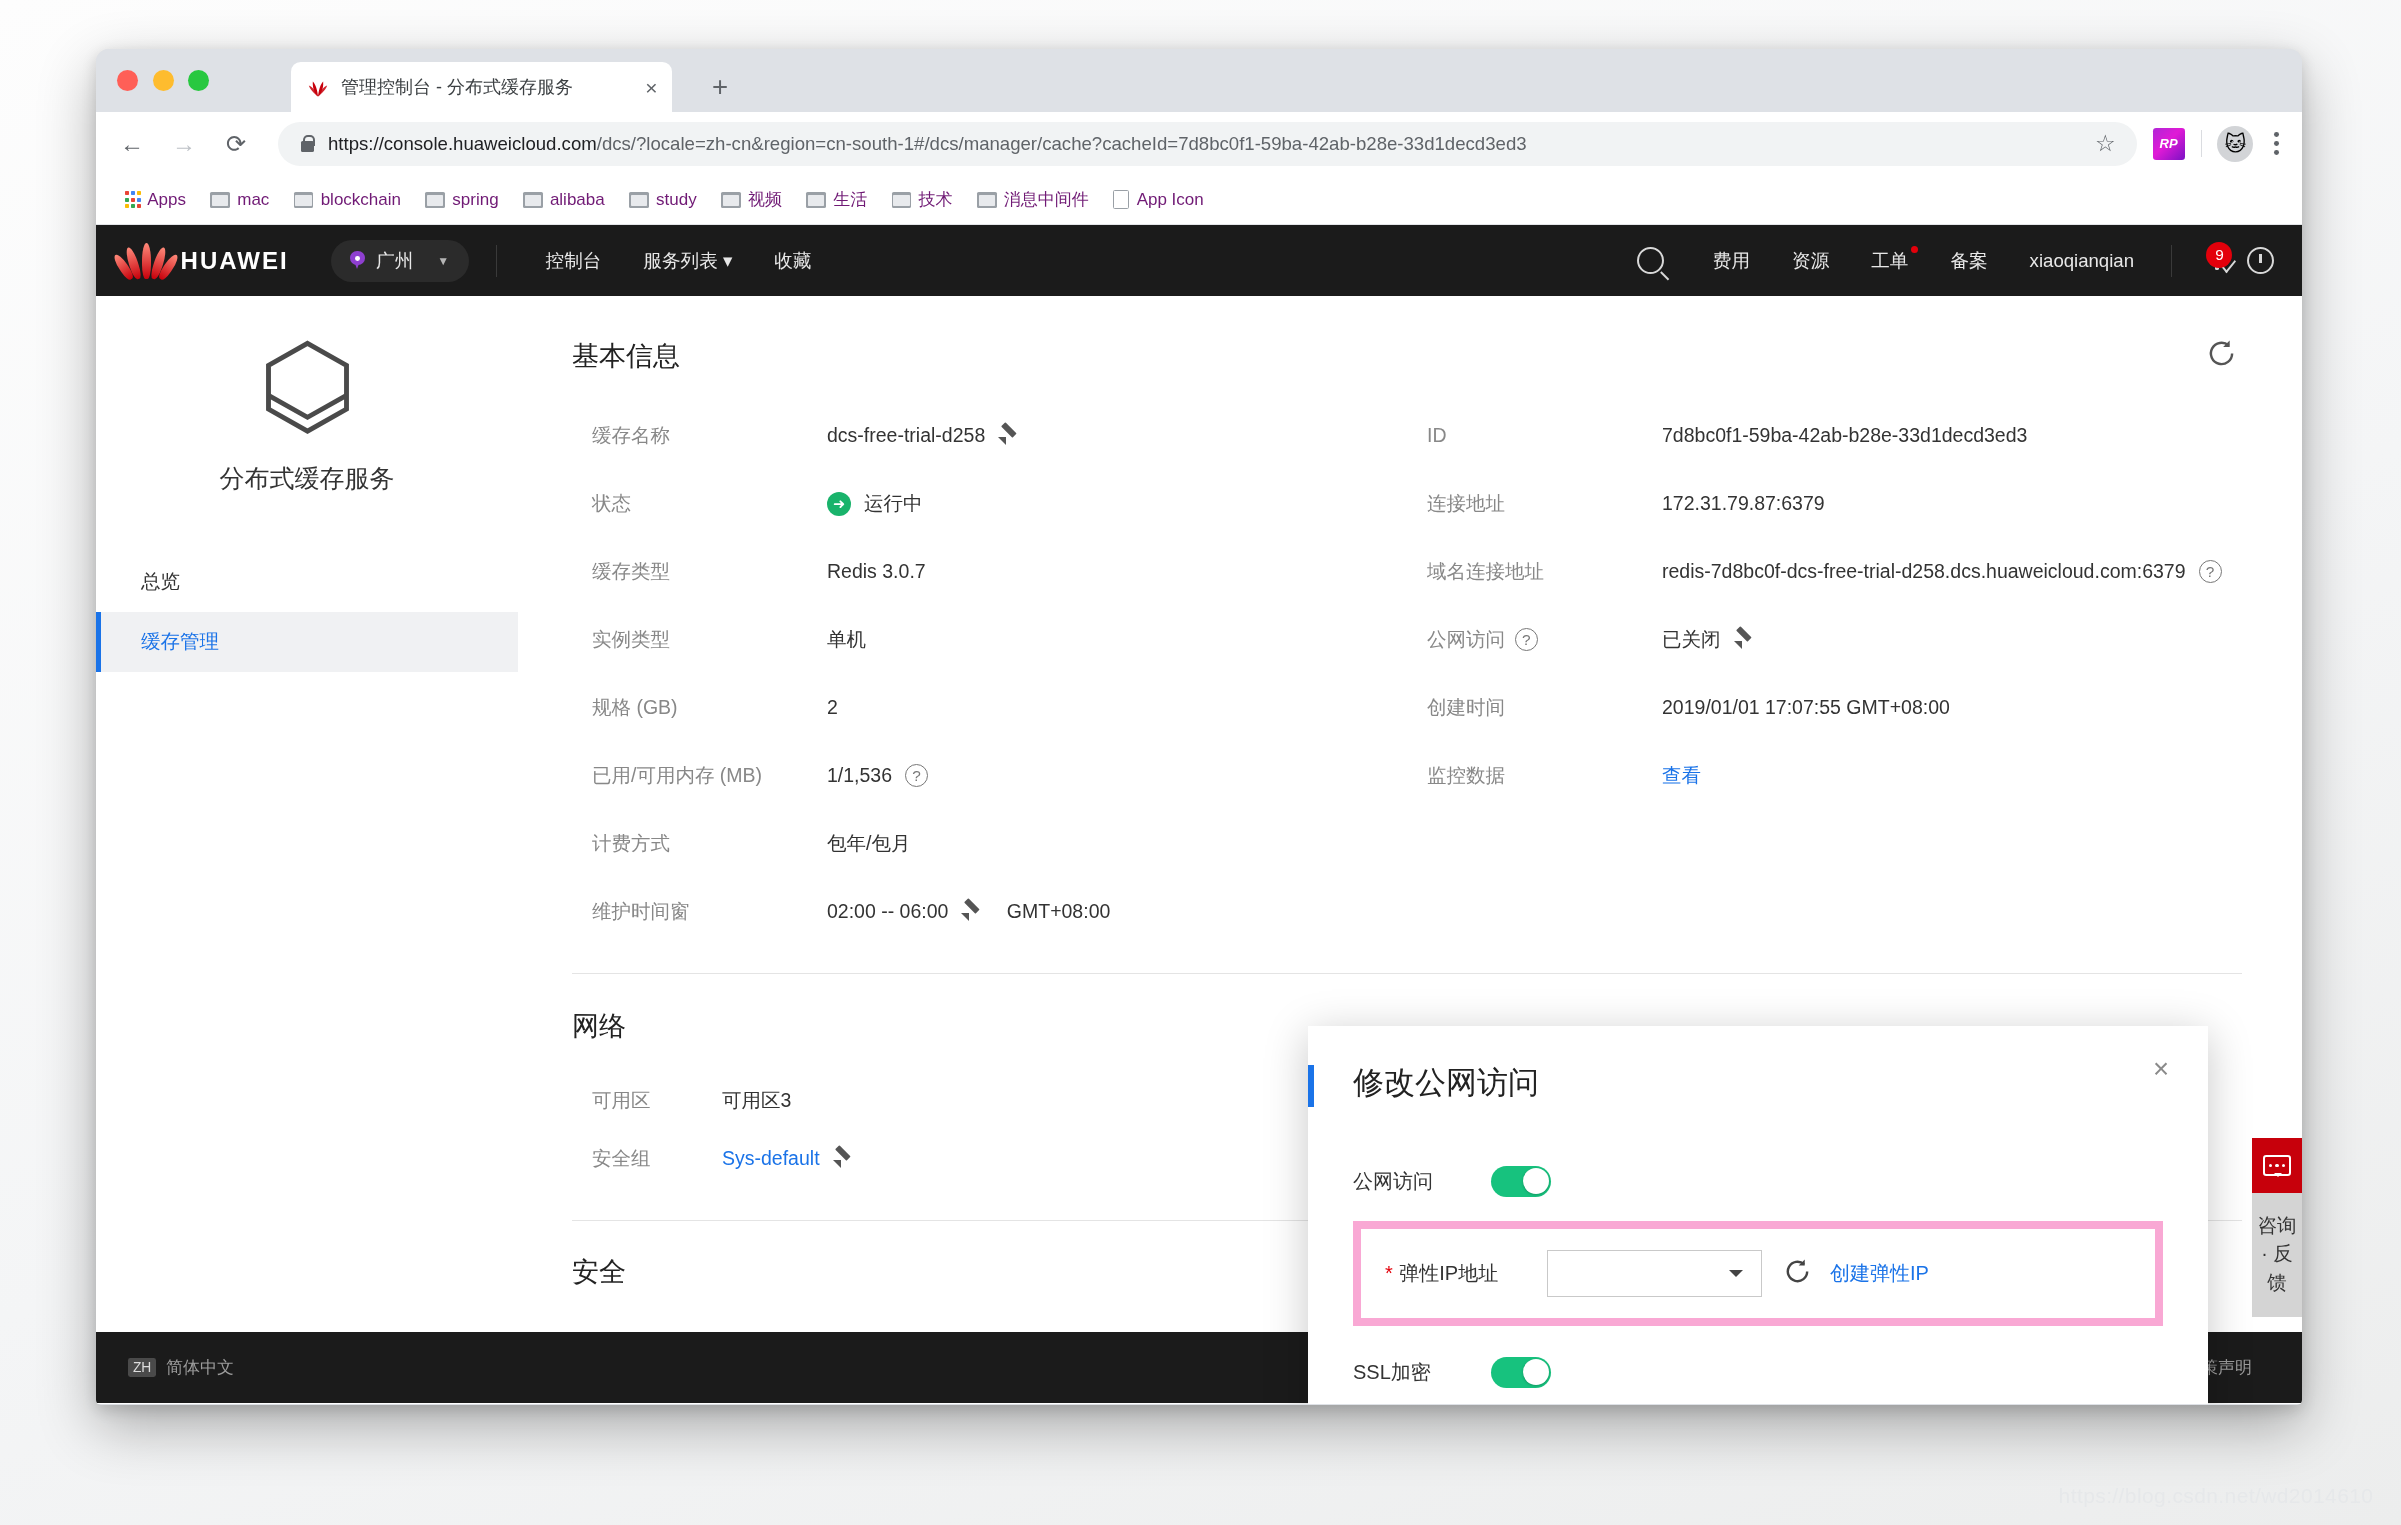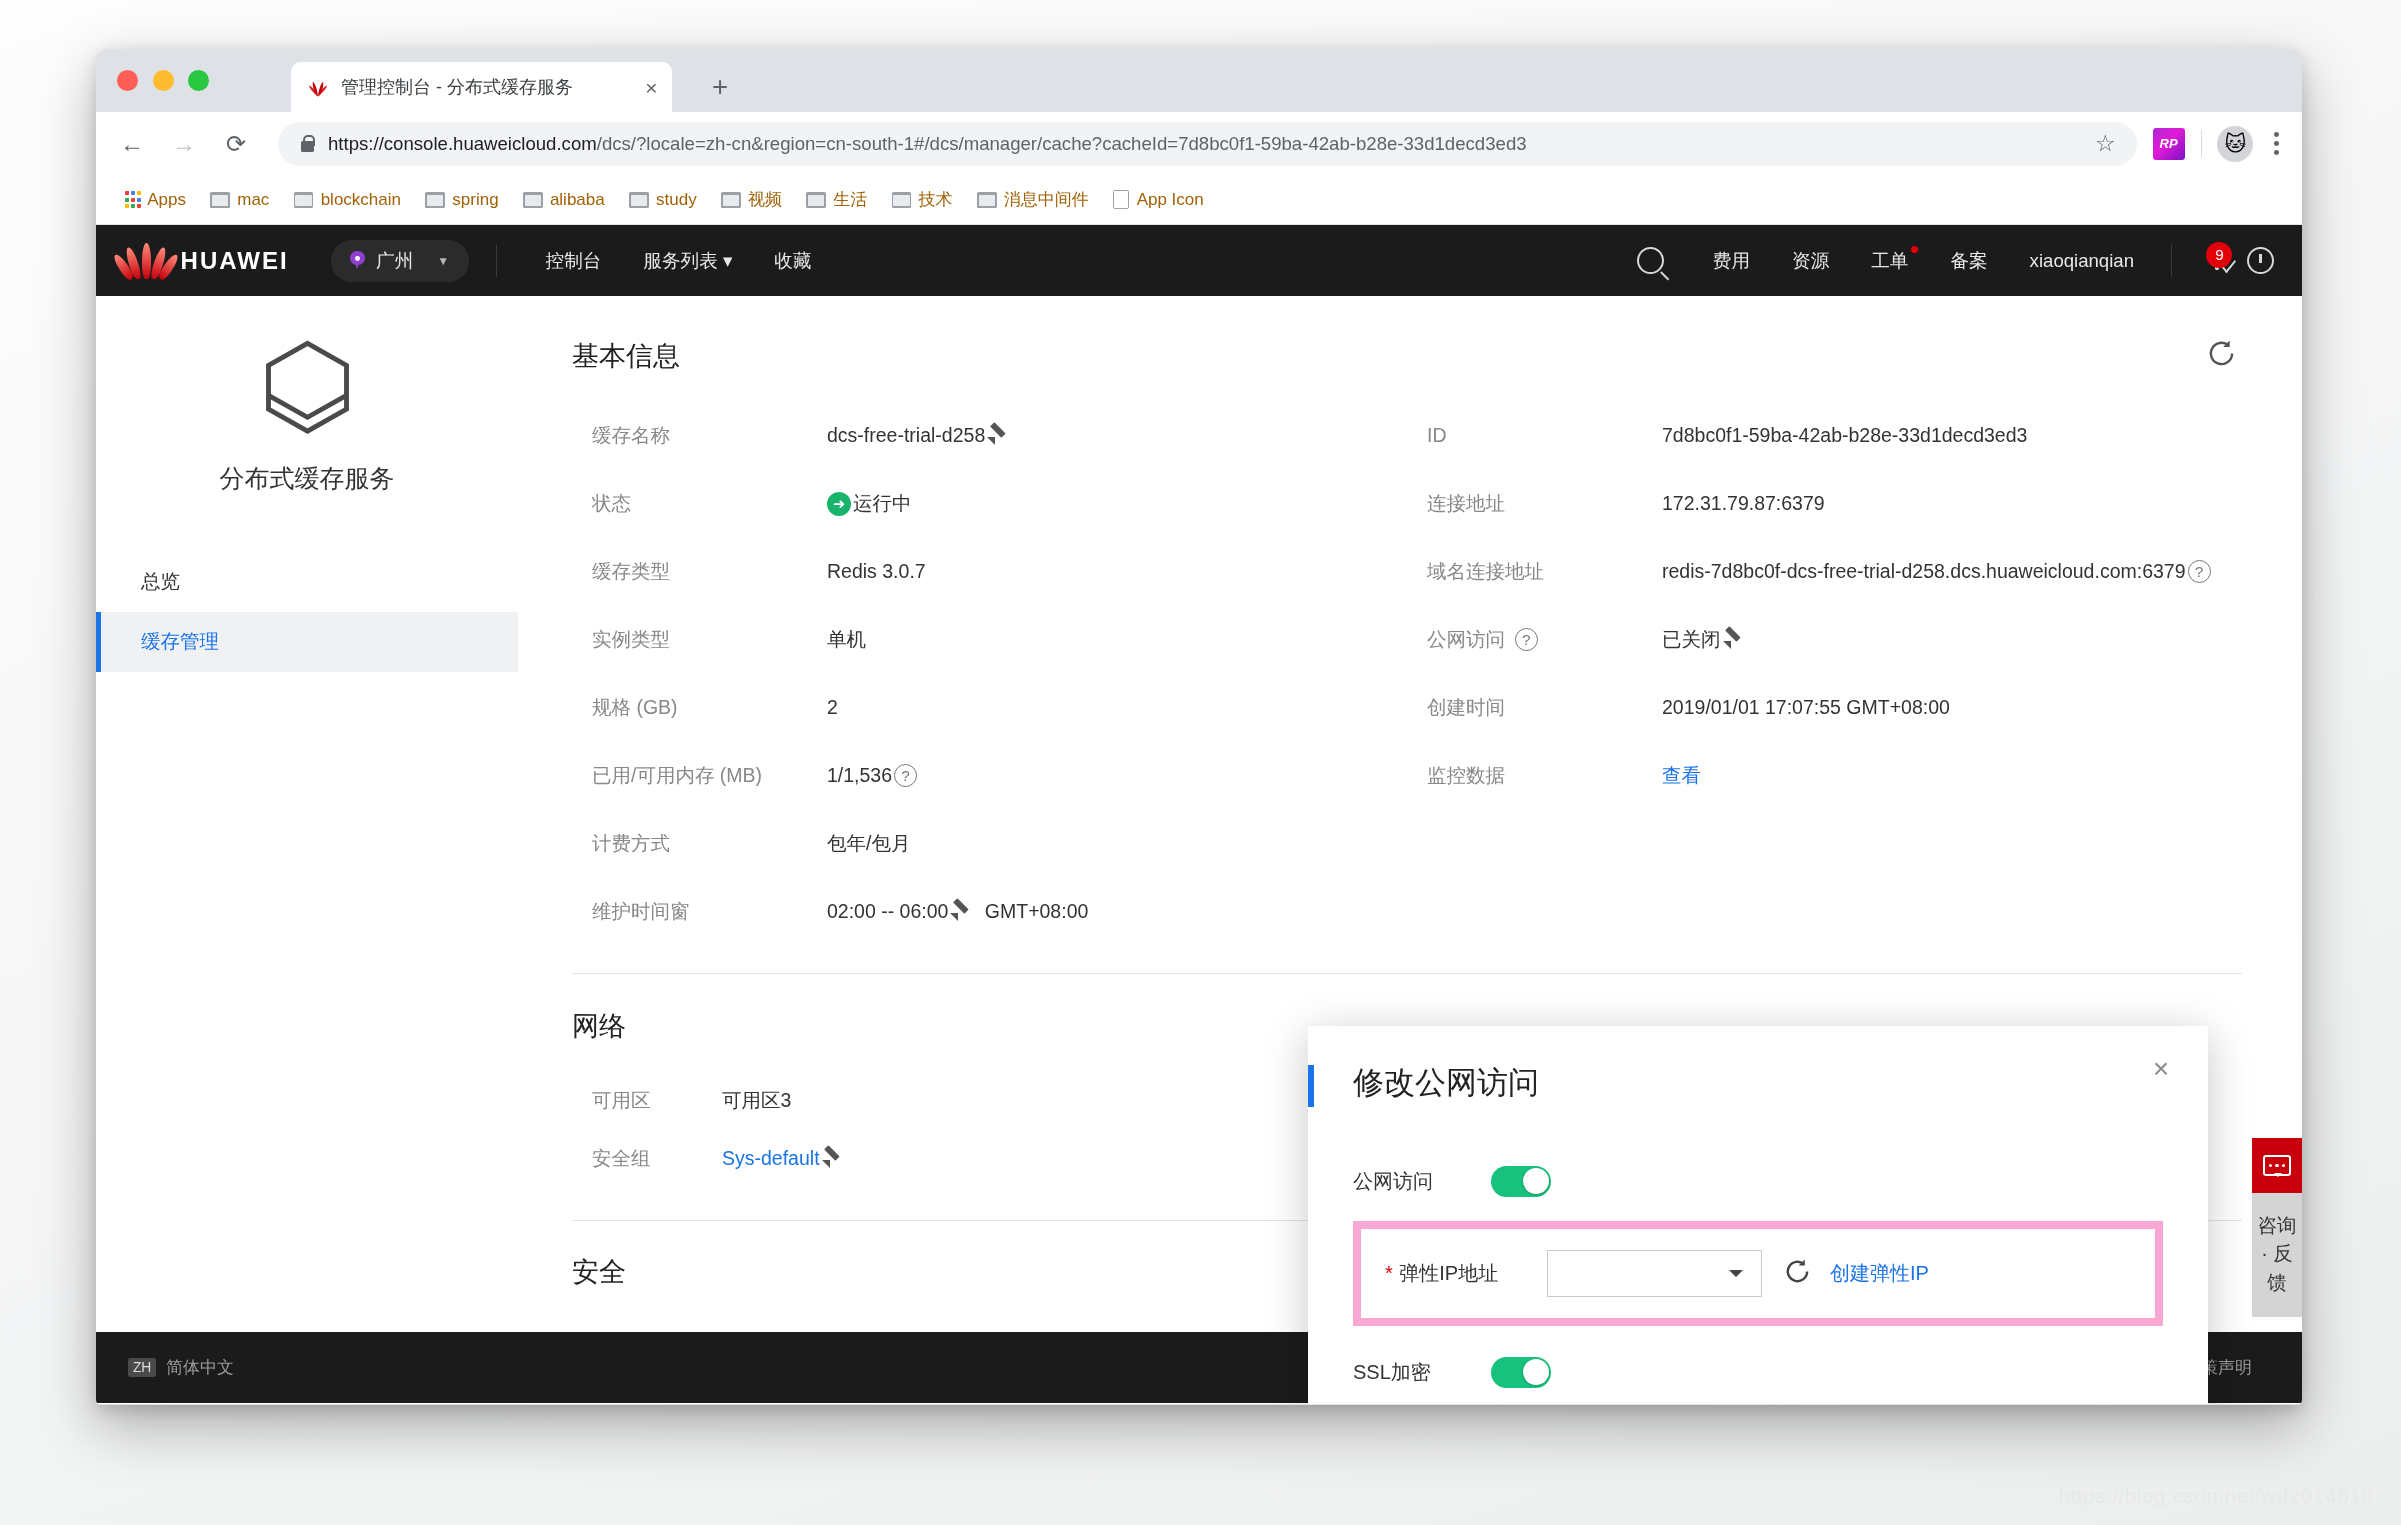--- a/index.html
+++ b/index.html
@@ -71,21 +71,21 @@
   .vdiv { width:0.8px; height:27.6px; background:#dadce0; }
   .avatar { width:36px;height:36px;border-radius:50%;background:#d2d4d7;
             display:flex;align-items:center;justify-content:center;font-size:21px;cursor:pointer;}
   .kebab { display:flex;flex-direction:column;gap:4px;cursor:pointer;padding:4.9px; }
   .kebab i { width:4.9px;height:4.9px;border-radius:50%;background:#5f6368;display:block; }
   .bookmarks {
     height:50px; background:#fff; display:flex; align-items:center;
     padding:0 19.5px; gap:6.5px; border-bottom:0.8px solid #e3e5e8;
   }
   .bm { display:flex; align-items:center; gap:7.3px; padding:4.9px 9px; border-radius:4px; cursor:pointer; }
-  .bm span { font-size:17px; color:#a16207; white-space:nowrap; }
+  .bm span { font-size:17px; color:#701a75; white-space:nowrap; }
   .apps-grid { display:grid; grid-template-columns:repeat(3,4px); grid-template-rows:repeat(3,4px);
                gap:2.4px; width:15.4px; }
   .apps-grid i { width:4px;height:4px;display:block;border-radius:0.8px; }
   .folder { width:19.5px;height:16px;position:relative;flex:none; }
   .folder::before{content:"";position:absolute;inset:0;background:#9aa0a6;border-radius:1.6px;}
   .folder::after{content:"";position:absolute;left:1.6px;top:3.2px;right:1.6px;bottom:1.6px;
     background:#e8eaed;border-radius:0.8px;}
   .docicon{width:16px;height:19.5px;border:1.6px solid #9aa0a6;border-radius:1.6px;flex:none;}
   
   .console { position:relative; height:1179px; background:#fff; overflow:hidden; }
@@ -148,21 +148,21 @@
   .menu-item.active { background:#f0f1f3; color:#1a73e8; }
   .menu-item.active::before{content:"";position:absolute;left:0;top:0;bottom:0;width:4.9px;background:#1a73e8;}
   .menu-item .chev { margin-left:auto; font-size:16px; color:#666; }
   .content { flex:1; background:#fff; padding:42px 60px 0 54px; position:relative; overflow:hidden; }
   .sec-title { font-size:27px; color:#222; margin-bottom:27.6px; }
   .refresh-btn { position:absolute; right:65px; top:42px; cursor:pointer; }
   .grid2 { display:flex; }
   .col { width:50%; }
   .row { display:flex; align-items:center; height:68px; }
   .lbl { width:235px; font-size:19.5px; color:#888; flex:none; display:flex; align-items:center; gap:9.7px;margin-left:20px; }
-  .val { font-size:19.5px; color:#333; display:flex; align-items:center; gap:2px; }
+  .val { font-size:19.5px; color:#333; display:flex; align-items:center; gap:13px; }
   .val a { color:#1a73e8; text-decoration:none; cursor:pointer; }
   .pencil { width:21px;height:21px;position:relative;flex:none;cursor:pointer; }
   .pencil::before{content:"";position:absolute;left:2.4px;top:2.4px;width:16px;height:5.7px;
     background:#555;transform:rotate(45deg);border-radius:0.8px;}
   .pencil::after{content:"";position:absolute;left:0px;bottom:0.8px;width:0;height:0;
     border:4px solid transparent;border-top-color:#555;border-right-color:#555;}
   .qmark { width:23px;height:23px;border:1.6px solid #777;border-radius:50%;color:#777;
     font-size:15.4px;display:inline-flex;align-items:center;justify-content:center;flex:none;cursor:pointer; }
   .runicon { width:24px;height:24px;border-radius:50%;background:#19b36b;color:#fff;
     display:inline-flex;align-items:center;justify-content:center;font-size:14.6px;flex:none; }

